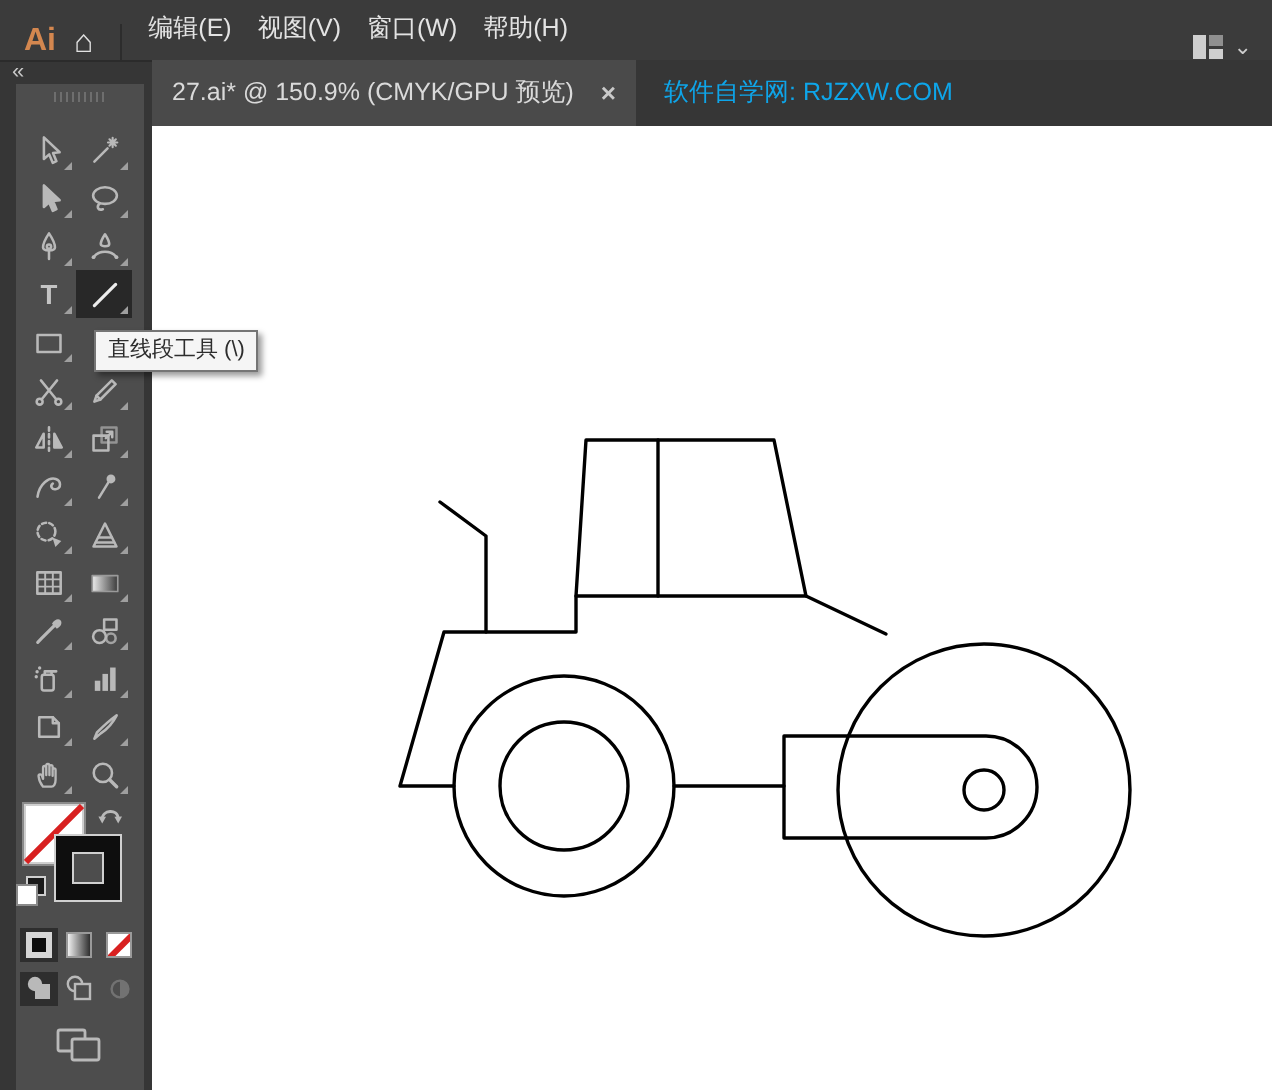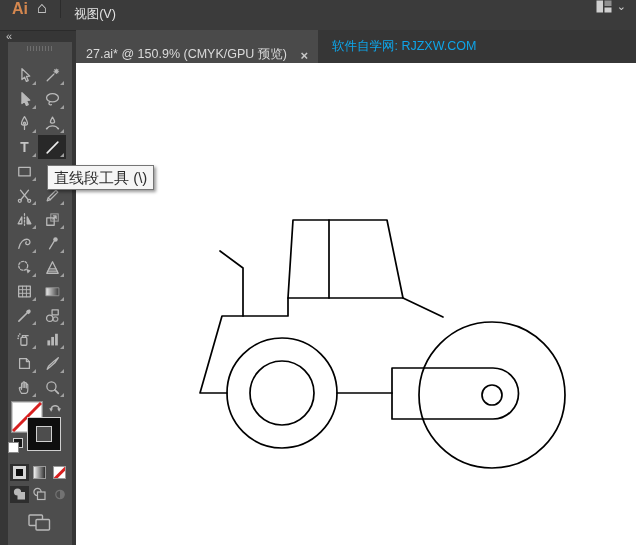--- a/index.html
+++ b/index.html
@@ -1,30 +1,30 @@
 <!DOCTYPE html>
 <html><head>
 <meta charset="utf-8">
 <style>
   html,body{margin:0;padding:0}
   body{width:636px;height:545px;position:relative;overflow:hidden;background:#363636;
        font-family:"Liberation Sans","DejaVu Sans",sans-serif;-webkit-font-smoothing:antialiased}
   
   .menubar{position:absolute;left:0;top:0;width:636px;height:30px;background:#3b3b3b;
-           border-bottom:1px solid #2b2b2b;display:flex;align-items:flex-start;color:#e3e3e3;font-size:12.5px}
+           border-bottom:1px solid #2b2b2b;display:flex;align-items:flex-end;color:#e3e3e3;font-size:12.5px}
   .ai-logo{color:#d4874f;font-weight:bold;font-size:16px;margin:0 9px 0 12px;letter-spacing:0}
   .home-ico{font-size:16px;color:#e2e2e2;margin-right:6px;line-height:1}
   .msep{width:1px;height:18px;background:#2c2c2c;margin:0 7px}
   .menu-item{padding:0 6.5px;height:30px;line-height:29px;white-space:nowrap;cursor:default}
   .ws-switcher{margin-left:auto;display:flex;align-items:center;gap:5px;margin-right:10px}
   .ws-chev{color:#cfcfcf;font-size:11px}
   
   .tabbar{position:absolute;left:76px;top:30px;width:560px;height:33px;background:#363636;
           display:flex;align-items:center;color:#cfcfcf;font-size:12.5px}
-  .doc-tab{width:242px;height:33px;background:#4a4a4a;display:flex;align-items:flex-end;
+  .doc-tab{width:242px;height:33px;background:#4a4a4a;display:flex;align-items:center;
            padding:0 8px 0 10px;box-sizing:border-box;color:#dadada}
   .doc-tab .title{flex:1;white-space:nowrap;overflow:hidden}
   .tab-close{color:#c9c9c9;font-weight:bold;font-size:13px;padding:0 2px;cursor:default}
   .site-caption{margin-left:14px;color:#0ea5e9}
   
   .collapse-btn{position:absolute;left:6px;top:31px;color:#c9c9c9;font-size:11px;line-height:1;z-index:5}
   .panel{position:absolute;left:8px;top:42px;width:64px;height:503px;background:#4d4d4d;z-index:4}
   .drag-dots{position:absolute;left:19px;top:4px;width:26px;height:5px;
              background:repeating-linear-gradient(90deg,#6e6e6e 0 1px,transparent 1px 3px)}
   .tools{position:absolute;left:2px;top:21px;display:grid;grid-template-columns:28px 28px;grid-auto-rows:24px}
@@ -54,32 +54,35 @@
   .sw-none::after{content:"";position:absolute;left:-2px;top:4.5px;width:16px;height:2.5px;background:#d82020;transform:rotate(-45deg)}
   
   .moderow{position:absolute;left:2px;top:444px;display:flex;gap:1px}
   .mbtn{width:19px;height:17px;display:flex;align-items:center;justify-content:center}
   .mbtn.pressed{background:#2e2e2e}
   .screen-mode{position:absolute;left:20px;top:472px}
   
   .canvas{position:absolute;left:76px;top:63px;width:560px;height:482px;background:#fff}
   
   .tooltip{position:absolute;left:47px;top:165px;z-index:9;background:#f5f5f5;border:1px solid #757575;
-           color:#2d2d2d;font-size:15px;line-height:1;padding:4px 6px;white-space:nowrap;
+           color:#2d2d2d;font-size:11px;line-height:1;padding:4px 6px;white-space:nowrap;
            box-shadow:2px 2px 3px rgba(0,0,0,.4)}
 </style>
 </head>
 <body>
 
 <div class="menubar">
   <span class="ai-logo">Ai</span>
   <span class="home-ico">⌂</span>
   <span class="msep"></span>
   <nav id="menu-items" style="display:flex">
+      <span class="menu-item">编辑(E)</span>
       <span class="menu-item">视图(V)</span>
+      <span class="menu-item">窗口(W)</span>
+      <span class="menu-item">帮助(H)</span>
     </nav>
   <span class="ws-switcher">
     <svg width="16" height="13">
       <rect x="0.5" y="0.5" width="6.5" height="12" fill="#cfcfcf"></rect>
       <rect x="8.5" y="0.5" width="7" height="5.5" fill="#8f8f8f"></rect>
       <rect x="8.5" y="7.5" width="7" height="5" fill="#cfcfcf"></rect>
     </svg>
     <span class="ws-chev">⌄</span>
   </span>
 </div>

